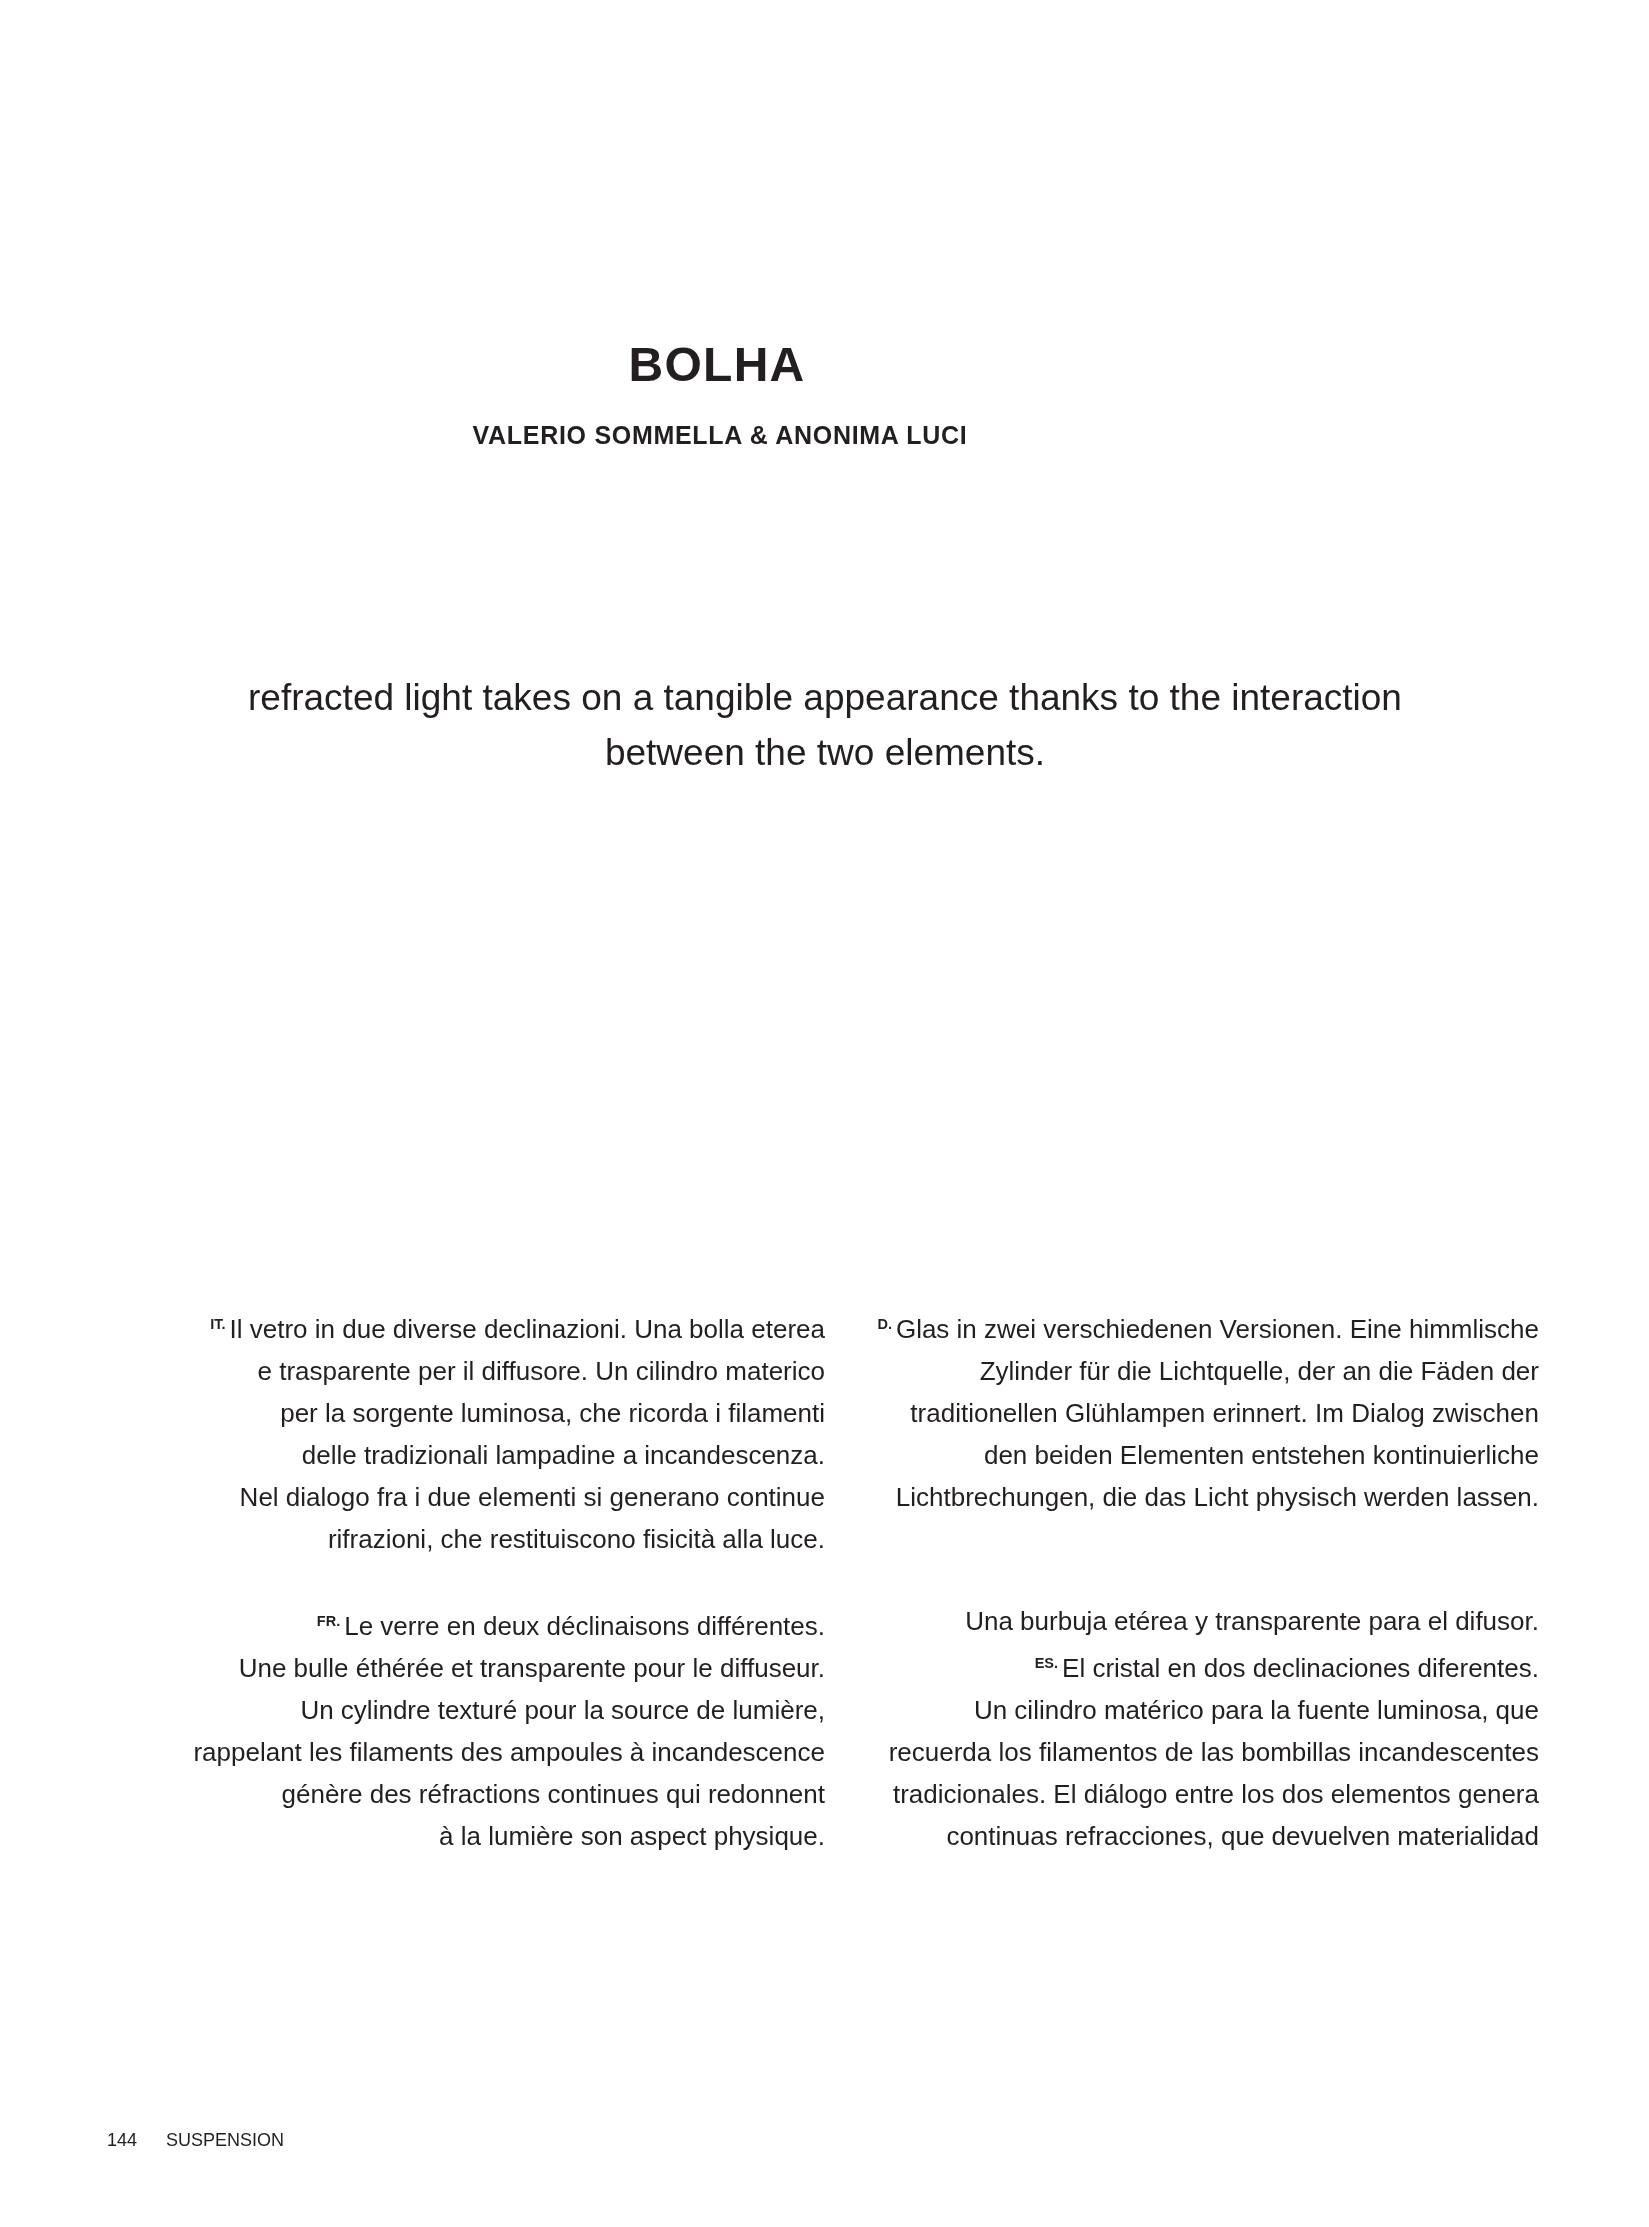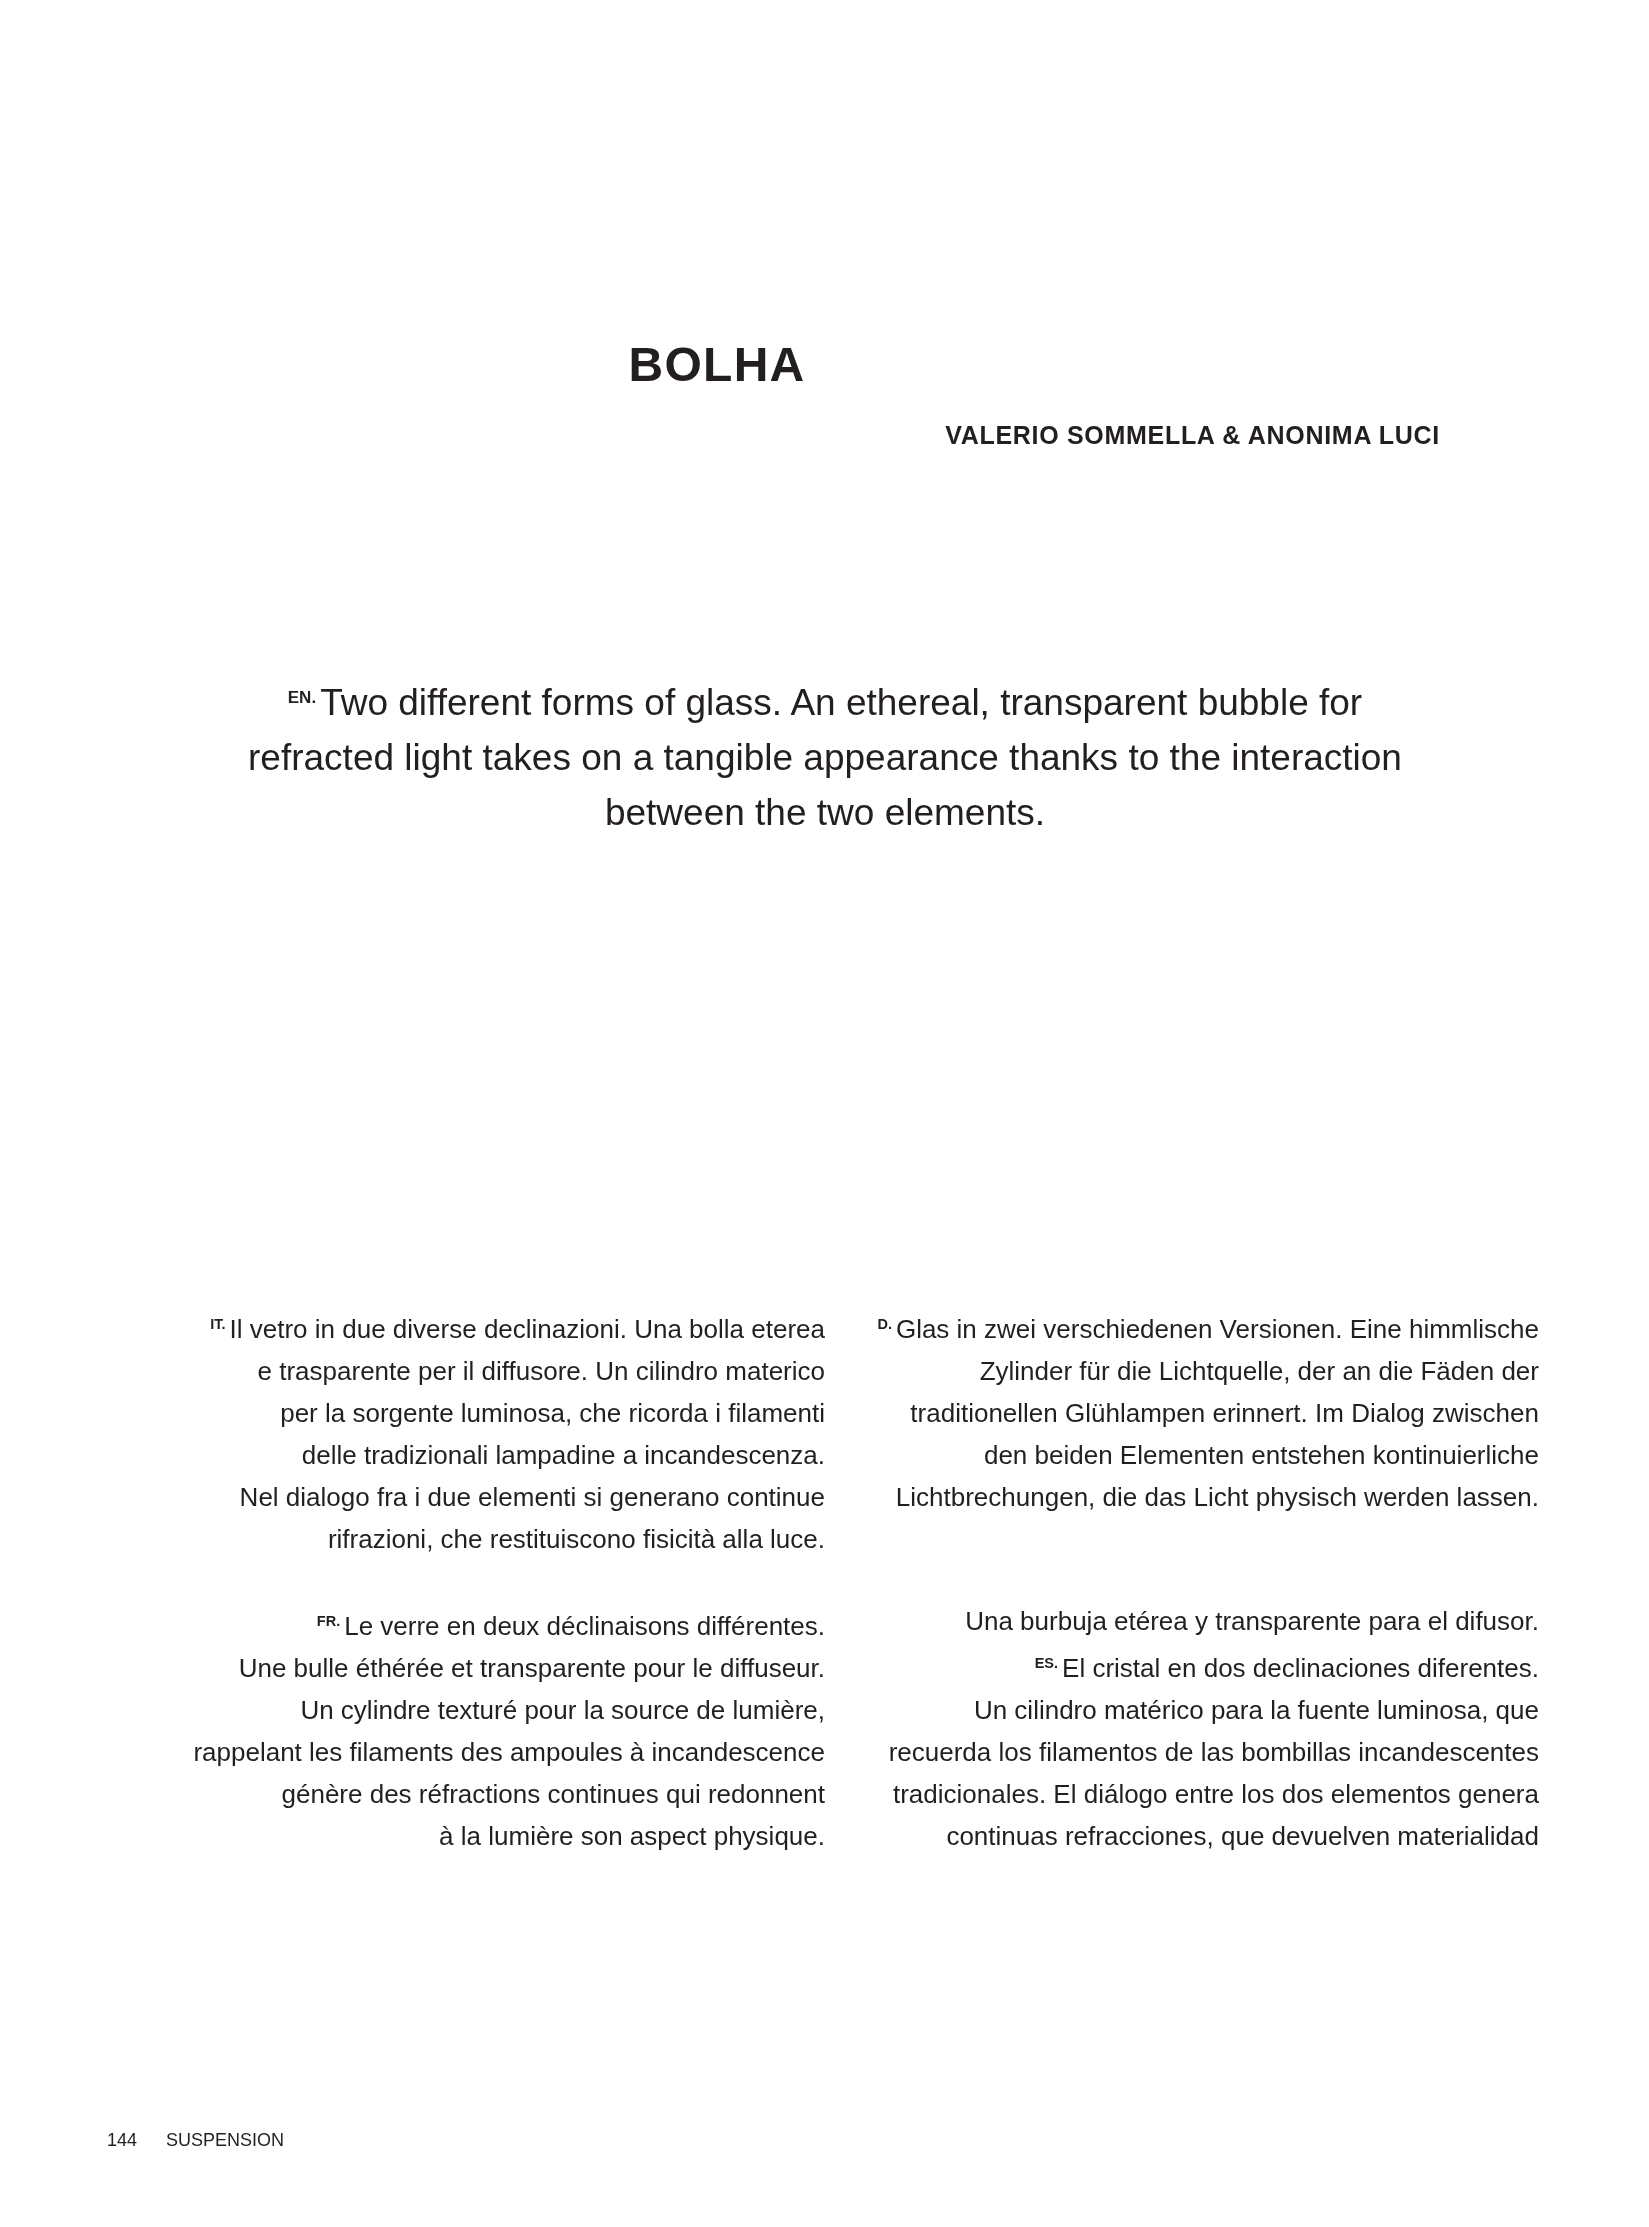--- a/index.html
+++ b/index.html
@@ -1,20 +1,20 @@
 <!DOCTYPE html>
 <html style="font-size:10.6px"><head>
   <meta charset="utf-8">
   <style>
     html, body { margin: 0; padding: 0; background: #ffffff; }
     body { width: 1650px; height: 2227px; position: relative; overflow: hidden;
       font-family: "Liberation Sans", "DejaVu Sans", sans-serif; color: #231f20; }
     .title { position: absolute; top: 337px; left: 0; width: 1434px; text-align: center;
       font-size: 48px; font-weight: bold; letter-spacing: 1.3px; margin: 0; }
-    .subtitle { position: absolute; top: 421px; left: 0; width: 1440px; text-align: right;
+    .subtitle { position: absolute; top: 421px; left: 0; width: 1440px; text-align: center;
       font-size: 25px; letter-spacing: 0.7px; margin: 0; }
     .intro { position: absolute; top: 670px; left: 165px; width: 1320px; text-align: center;
       font-size: 37px; line-height: 55px; margin: 0; }
     .intro .line { display: block; white-space: nowrap; }
     .lang { font-size: 17px; font-weight: bold; vertical-align: 12px; margin-right: 4px; }
     .block { position: absolute; font-size: 26px; line-height: 42px; margin: 0; }
     .block .line { display: block; white-space: nowrap; text-align: right; }
     .block .lang { font-size: 14.5px; vertical-align: 8.6px; margin-right: 4px; }
     .col-left { left: 165px; width: 660px; }
     .col-right { left: 846px; width: 693px; }
@@ -23,21 +23,20 @@
     .footer { position: absolute; top: 2130px; left: 107px; font-size: 18px; }
     .footer span { margin-right: 29px; }
   </style>
 </head>
 <body>
 
 <h1 class="title">BOLHA</h1>
 <h2 class="subtitle">VALERIO SOMMELLA &amp; ANONIMA LUCI</h2>
 
 <p class="intro">
-  <span class="line"><span class="lang">EN.</span><span>Two different forms of glass. An ethereal, transparent bubble for</span></span>
   <span class="line">refracted light takes on a tangible appearance thanks to the interaction</span>
   <span class="line">between the two elements.</span>
 </p>
 
 <p class="block col-left row1">
   <span class="line"><span class="lang">IT.</span><span>Il vetro in due diverse declinazioni. Una bolla eterea</span></span>
   <span class="line">e trasparente per il diffusore. Un cilindro materico</span>
   <span class="line">per la sorgente luminosa, che ricorda i filamenti</span>
   <span class="line">delle tradizionali lampadine a incandescenza.</span>
   <span class="line">Nel dialogo fra i due elementi si generano continue</span>

